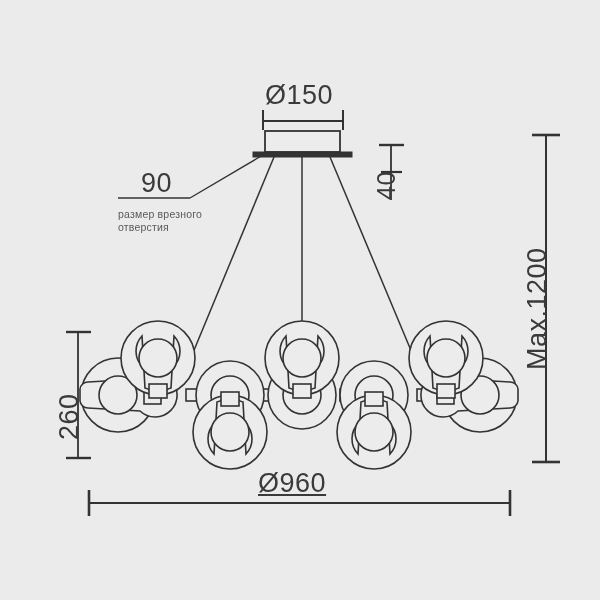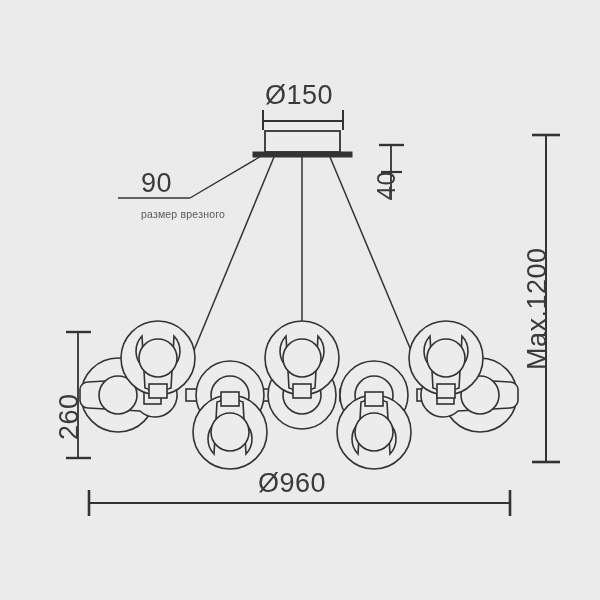--- a/index.html
+++ b/index.html
@@ -163,23 +163,24 @@
       <line x1="510" y1="490" x2="510" y2="516" stroke="#333" stroke-width="2.6"></line>
     </g>
   </svg>
 
   <div class="lbl dim-big" style="left:265px;top:82px;">Ø150</div>
 
   <div class="lbl dim-mid rot" style="left:374px;top:200px;transform:rotate(-90deg);">40</div>
 
   <div class="lbl dim-big" style="left:141px;top:170px;">90</div>
 
-  <div class="note" style="position:absolute;left:118px;top:208px;width:130px;text-align:center;">
+  <div class="note" style="position:absolute;left:118px;top:208px;width:130px;text-align:left;">
     <div>размер врезного</div>
+    <div>отверстия</div>
   </div>
 
   <div class="lbl dim-big rot" style="left:56px;top:440px;transform:rotate(-90deg);">260</div>
 
   <div class="lbl dim-big rot" style="left:524px;top:370px;transform:rotate(-90deg);">Max.1200</div>
 
-  <div class="lbl dim-big" style="left:258px;top:470px;">Ø960</div>
+  <div class="lbl dim-big" style="left:258px;top:470px;text-decoration:underline;">Ø960</div>
 
 </div>
 
 </body></html>

